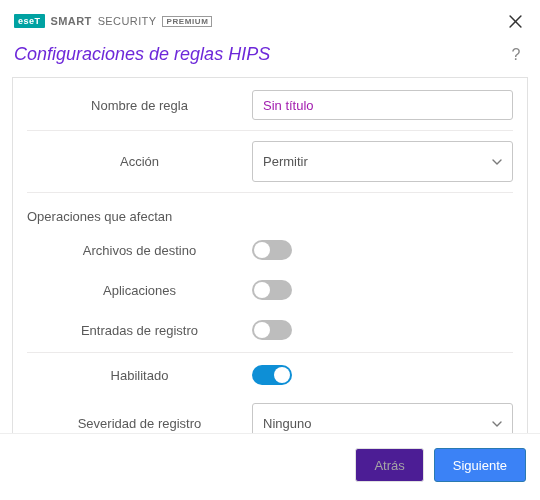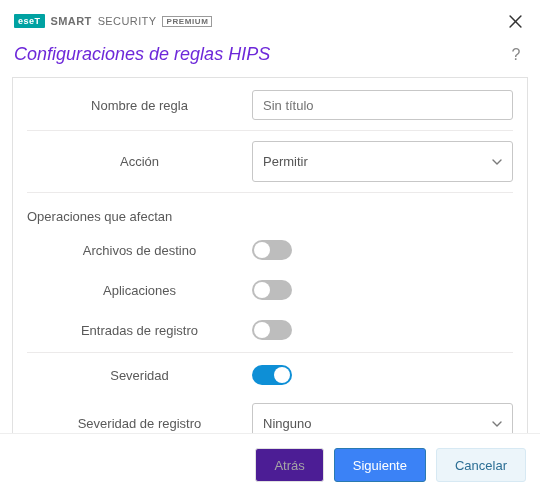--- a/index.html
+++ b/index.html
@@ -103,21 +103,21 @@
     color: #595959;
     font-size: 13px;
   }
   input.text {
     width: 100%;
     height: 30px;
     border: 1px solid #c7c7c7;
     border-radius: 3px;
     padding: 0 10px;
     font-size: 13px;
-    color: #737373;
+    color: #a21caf;
     outline: none;
   }
   .select {
     width: 100%;
     height: 41px;
     border: 1px solid #c7c7c7;
     border-radius: 3px;
     padding: 0 10px;
     font-size: 13px;
     color: #555;
@@ -266,21 +266,21 @@
     <div class="control">
       <div class="toggle">
           <div class="knob"></div>
         </div>
     </div>
   </div>
 
   <div class="divider"></div>
 
   <div class="row">
-    <div class="label">Severidad</div>
+    <div class="label">Habilitado</div>
     <div class="control">
       <div class="toggle on">
           <div class="knob"></div>
         </div>
     </div>
   </div>
 
   <div class="row">
     <div class="label">Severidad de registro</div>
     <div class="control">
@@ -302,14 +302,13 @@
           <div class="knob"></div>
         </div>
     </div>
   </div>
 
 </div>
 
 <div class="footer">
   <div class="btn disabled">Atrás</div>
   <div class="btn primary">Siguiente</div>
-  <div class="btn secondary">Cancelar</div>
 </div>
 
 </body></html>

